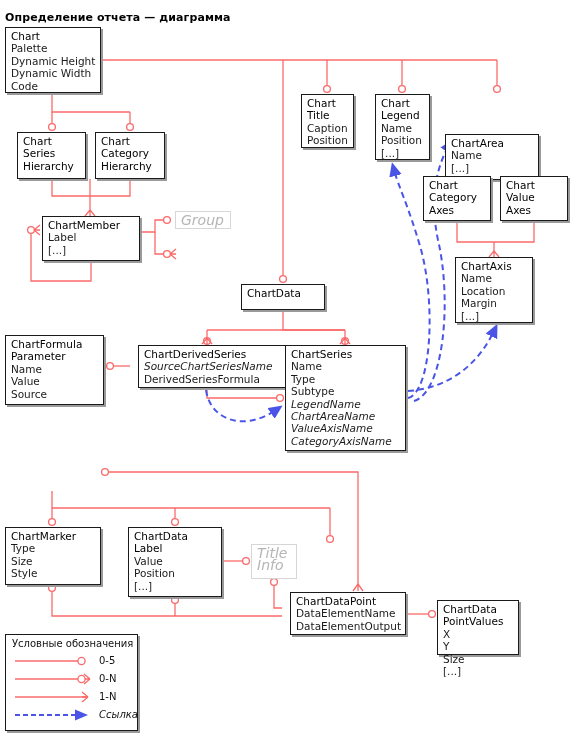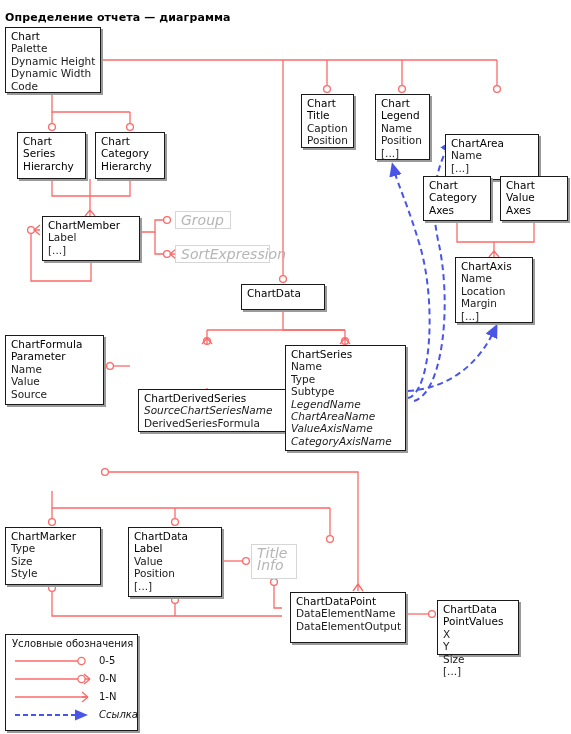--- a/index.html
+++ b/index.html
@@ -209,21 +209,21 @@
     <div class="hd">Parameter</div>
     <div class="at">Name</div>
     <div class="at">Value</div>
     <div class="at">Source</div>
   </div>
 
   <div class="ent" style="left:241px;top:284px;width:84px;height:26px;">
     <div class="hd">ChartData</div>
   </div>
 
-  <div class="ent" style="left:138px;top:345px;width:162px;height:43px;margin-top:44px;">
+  <div class="ent" style="left:138px;top:345px;width:162px;height:43px;">
     <div class="hd">ChartDerivedSeries</div>
     <div class="at it">SourceChartSeriesName</div>
     <div class="at">DerivedSeriesFormula</div>
   </div>
 
   <div class="ent" style="left:285px;top:345px;width:121px;height:106px;">
     <div class="hd">ChartSeries</div>
     <div class="at">Name</div>
     <div class="at">Type</div>
     <div class="at">Subtype</div>
@@ -283,42 +283,39 @@
   </div>
 
   <div class="ent" style="left:128px;top:527px;width:94px;height:70px;">
     <div class="hd">ChartData</div>
     <div class="hd">Label</div>
     <div class="at">Value</div>
     <div class="at">Position</div>
     <div class="at">[...]</div>
   </div>
 
-  <div class="ent" style="left:290px;top:592px;width:116px;height:51px;">
+  <div class="ent" style="left:290px;top:592px;width:116px;height:43px;">
     <div class="hd">ChartDataPoint</div>
     <div class="at">DataElementName</div>
     <div class="at">DataElementOutput</div>
   </div>
 
   <div class="ent" style="left:437px;top:600px;width:82px;height:55px;">
     <div class="hd">ChartData</div>
     <div class="hd">PointValues</div>
     <div class="at">X</div>
     <div class="at">Y</div>
     <div class="at">Size</div>
     <div class="at">[...]</div>
   </div>
 
   <div class="ghost" style="left:175px;top:211px;width:56px;height:18px;">
     <span>Group</span>
   </div>
 
-  <div class="ghost" style="left:175px;top:245px;width:95px;height:18px;">
-    <span>SortExpression</span>
-  </div>
 
   <div class="ghost" style="left:251px;top:544px;width:46px;height:35px;">
     <div>Title</div>
     <div>Info</div>
   </div>
 
   <div id="legend">
     <div class="ltitle">Условные обозначения</div>
 
     <svg width="133" height="95" style="position:absolute;left:0;top:0;">

